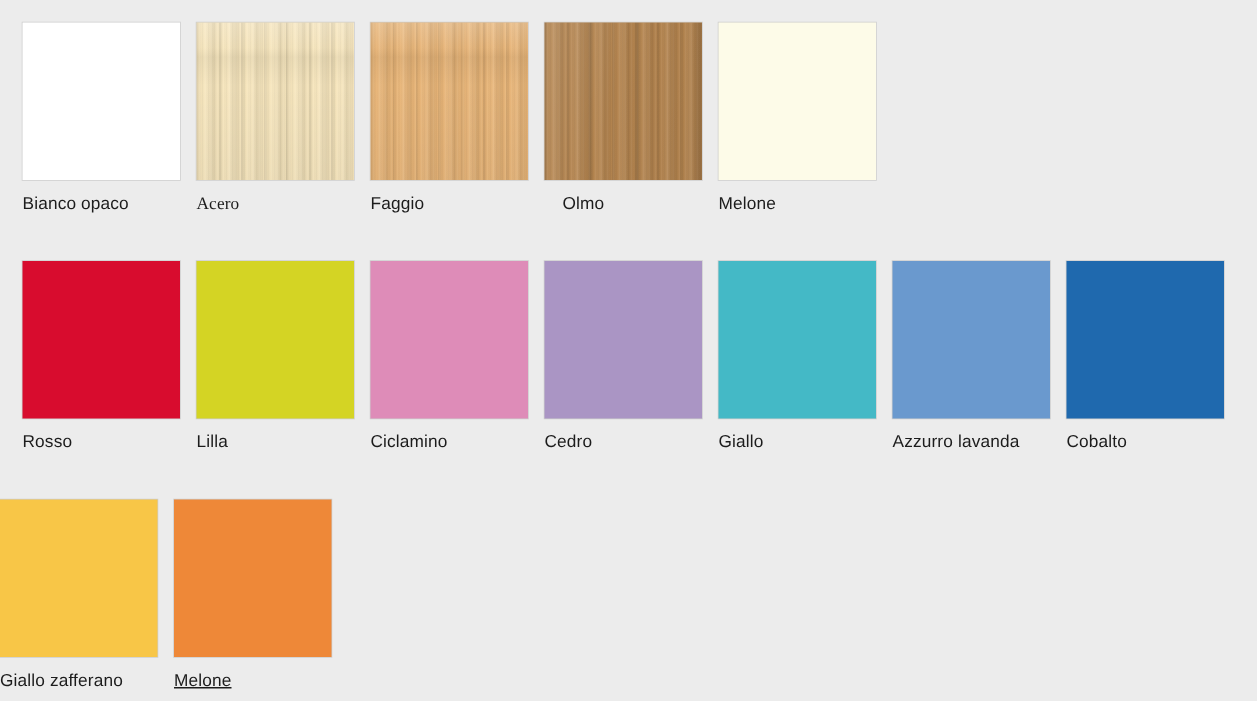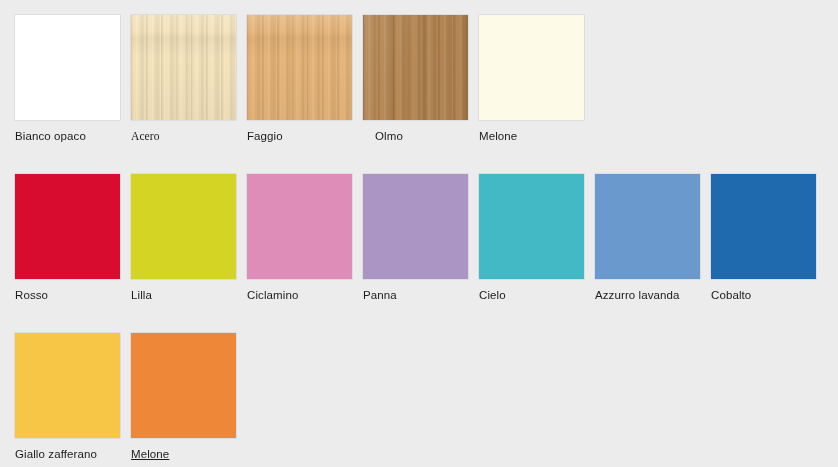--- a/index.html
+++ b/index.html
@@ -138,36 +138,36 @@
       <div class="swatch-cell">
         <div class="swatch-chip" style="background: rgb(212, 212, 36);"></div>
         <div class="swatch-label" style="color: rgb(28, 28, 28);">Lilla</div>
       </div>
       <div class="swatch-cell">
         <div class="swatch-chip" style="background: rgb(222, 140, 184);"></div>
         <div class="swatch-label" style="color: rgb(28, 28, 28); text-align: center;">Ciclamino</div>
       </div>
       <div class="swatch-cell">
         <div class="swatch-chip" style="background: rgb(170, 149, 196);"></div>
-        <div class="swatch-label" style="color: rgb(28, 28, 28);">Panna</div>
+        <div class="swatch-label" style="color: rgb(28, 28, 28);">Cedro</div>
       </div>
       <div class="swatch-cell">
         <div class="swatch-chip" style="background: rgb(68, 185, 198);"></div>
-        <div class="swatch-label" style="color: rgb(28, 28, 28);">Cielo</div>
+        <div class="swatch-label" style="color: rgb(28, 28, 28);">Giallo</div>
       </div>
       <div class="swatch-cell">
         <div class="swatch-chip" style="background: rgb(106, 153, 206);"></div>
         <div class="swatch-label" style="color: rgb(28, 28, 28);">Azzurro lavanda</div>
       </div>
       <div class="swatch-cell">
         <div class="swatch-chip" style="background: rgb(31, 105, 174);"></div>
         <div class="swatch-label" style="color: rgb(28, 28, 28);">Cobalto</div>
       </div>
     </div>
-    <div class="swatch-row" style="top: 333px; padding-left: 15px;">
+    <div class="swatch-row" style="top: 333px; ">
       <div class="swatch-cell">
         <div class="swatch-chip" style="background: rgb(248, 198, 71);"></div>
         <div class="swatch-label" style="color: rgb(28, 28, 28);">Giallo zafferano</div>
       </div>
       <div class="swatch-cell">
         <div class="swatch-chip" style="background: rgb(238, 136, 56);"></div>
         <div class="swatch-label" style="color: rgb(28, 28, 28); text-decoration: underline;">Melone</div>
       </div>
     </div>
   </div>

